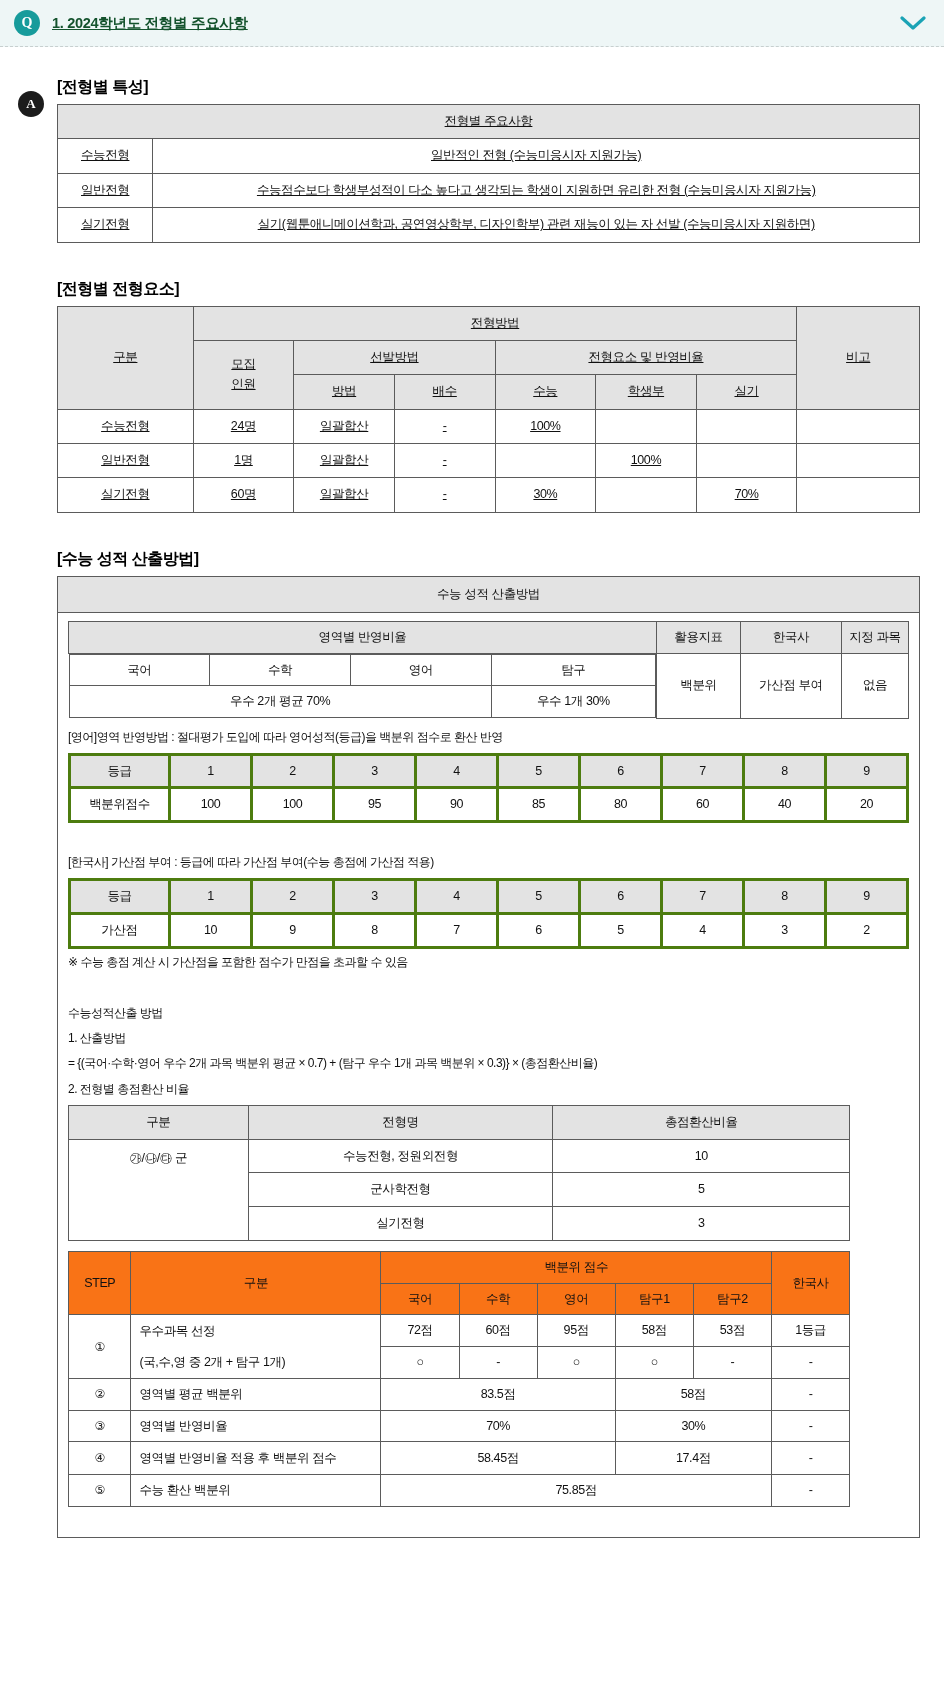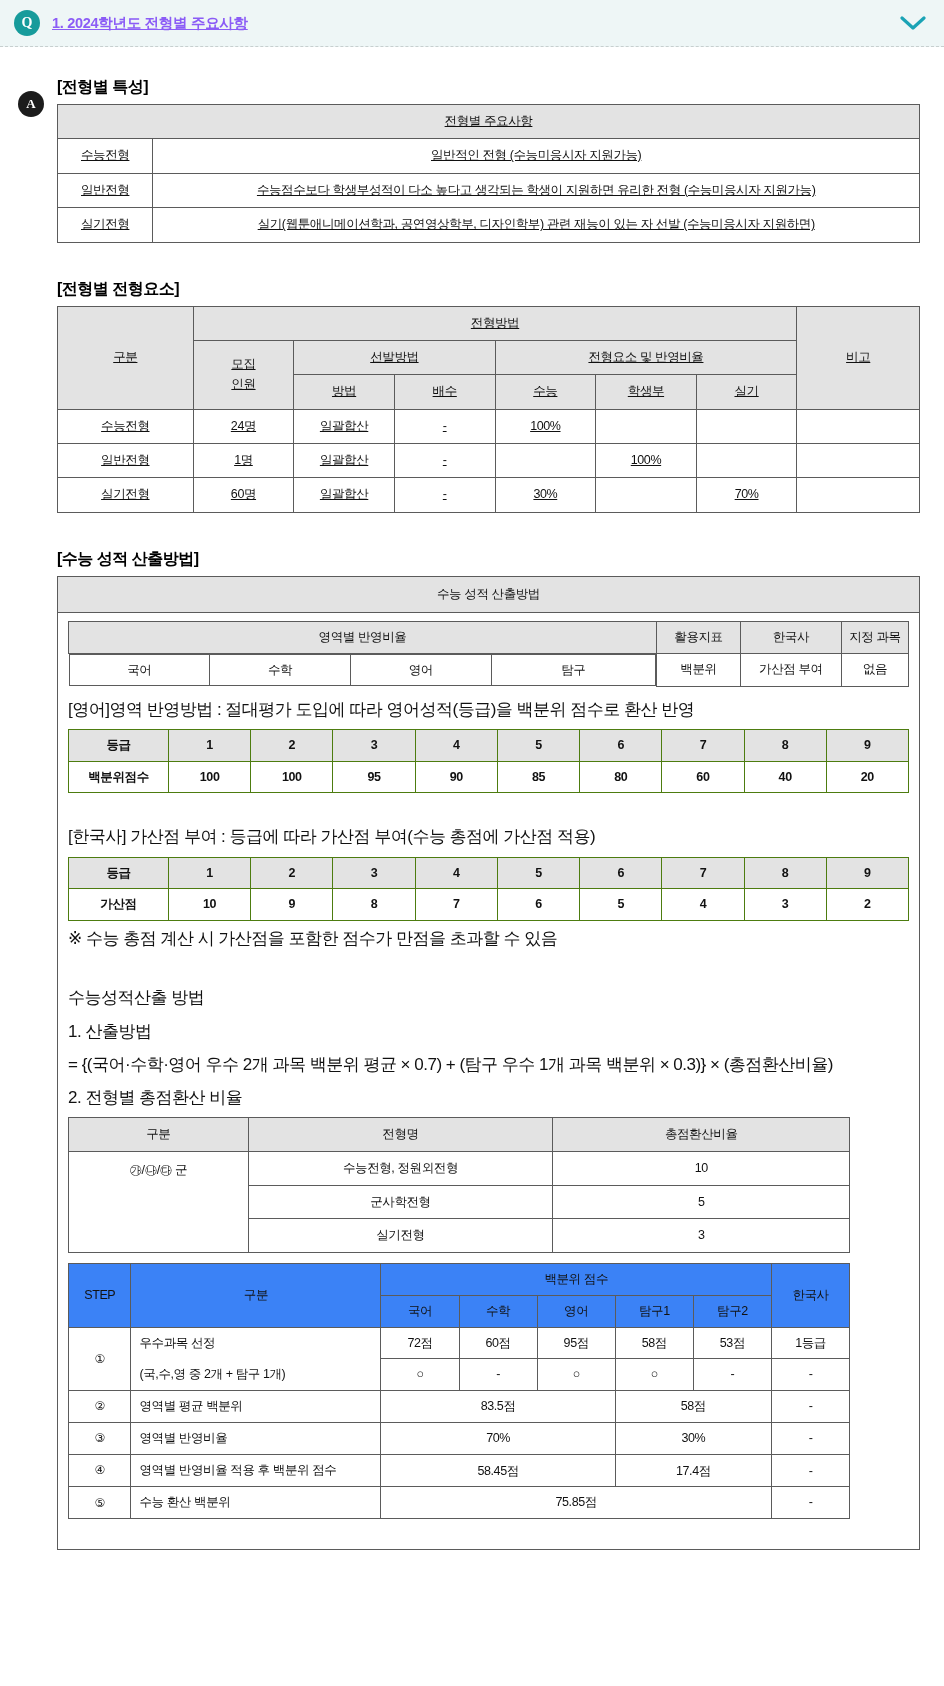--- a/index.html
+++ b/index.html
@@ -34,21 +34,21 @@
     font-size: 14px;
     font-weight: bold;
     display: flex; align-items: center; justify-content: center;
     flex: 0 0 auto;
     margin-right: 12px;
     font-family: "Liberation Serif", serif;
   }
   .q-title {
     font-size: 14.5px;
     font-weight: bold;
-    color: #8b5cf6;
+    color: #14532d;
     text-decoration: underline;
     letter-spacing: -0.3px;
   }
   .chevron {
     margin-left: auto;
     color: #1aa3b5;
     font-size: 24px;
     line-height: 1;
     font-weight: bold;
     cursor: pointer;
@@ -143,39 +143,39 @@
   }
   table.subjects td {
     border: 1px solid #5b5b5b;
     text-align: center;
     padding: 6px 4px;
     line-height: 1.5;
     letter-spacing: -0.4px;
   }
 
   p.note {
-    font-size: 17px;
+    font-size: 12px;
     margin: 4px 0 6px 0;
     letter-spacing: -0.5px;
     line-height: 1.6;
     color: #111;
   }
 
   table.grade {
     border-collapse: collapse;
     width: 100%;
     font-size: 12.5px;
     margin-bottom: 4px;
     table-layout: fixed;
   }
   table.grade th, table.grade td {
-    border: 1px solid #4d7c0f;
+    border: 3px solid #4d7c0f;
     text-align: center;
     padding: 6px 2px;
-    font-weight: bold;
+    font-weight: normal;
     line-height: 1.5;
     letter-spacing: -0.4px;
   }
   table.grade th { background: #e3e3e3; }
   table.grade .rowhead { background: #fff; width: 100px; }
   table.grade thead th.rowhead { background: #e3e3e3; }
 
   .spacer-sm { height: 10px; }
   .spacer-md { height: 22px; }
 
@@ -204,21 +204,21 @@
     table-layout: fixed;
   }
   table.example th, table.example td {
     border: 1px solid #5b5b5b;
     text-align: center;
     padding: 6px 4px;
     font-weight: normal;
     letter-spacing: -0.4px;
     line-height: 1.5;
   }
-  table.example th { background: #3b82f6; }
+  table.example th { background: #f97316; }
   table.example td.desc { text-align: left; padding-left: 8px; }
   .circ { font-size: 12px; }
 </style>
 </head>
 <body>
 
 <div class="page">
 
   <div class="qa-header">
     <div class="q-badge">Q</div>
@@ -358,20 +358,24 @@
                       <col style="width:24%">
                       <col style="width:28%">
                     </colgroup>
                   <tbody>
                     <tr>
                       <td>국어</td>
                       <td>수학</td>
                       <td>영어</td>
                       <td>탐구</td>
                     </tr>
+                    <tr>
+                      <td colspan="3">우수 2개 평균 70%</td>
+                      <td>우수 1개 30%</td>
+                    </tr>
                   </tbody>
                 </table>
               </td>
               <td rowspan="1">백분위</td>
               <td rowspan="1">가산점 부여</td>
               <td rowspan="1">없음</td>
             </tr>
           </tbody>
         </table>
 

